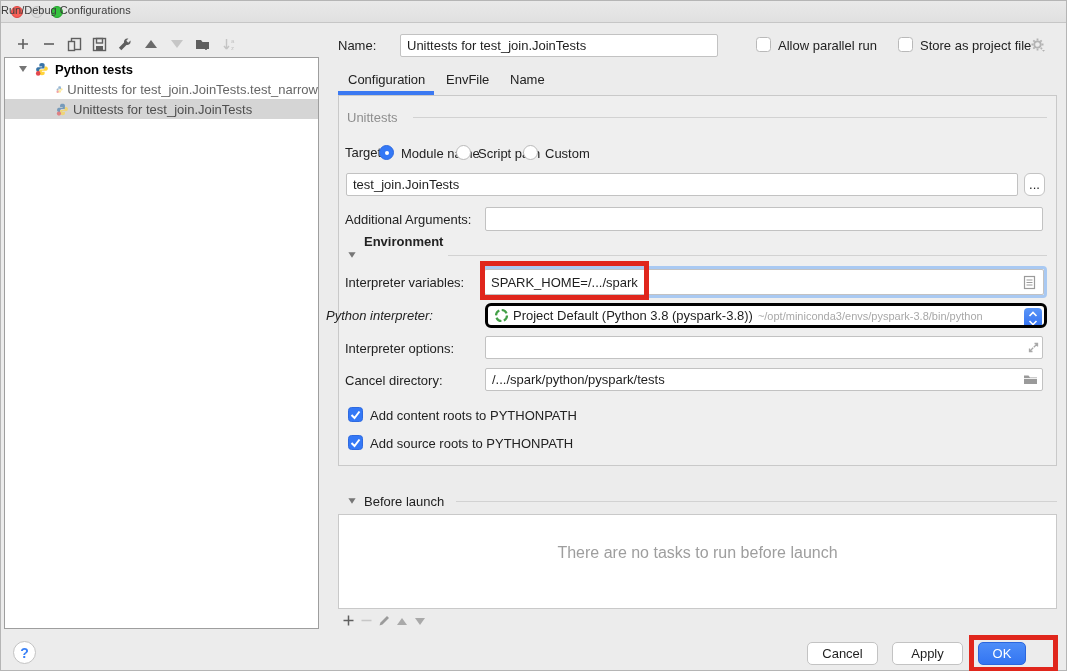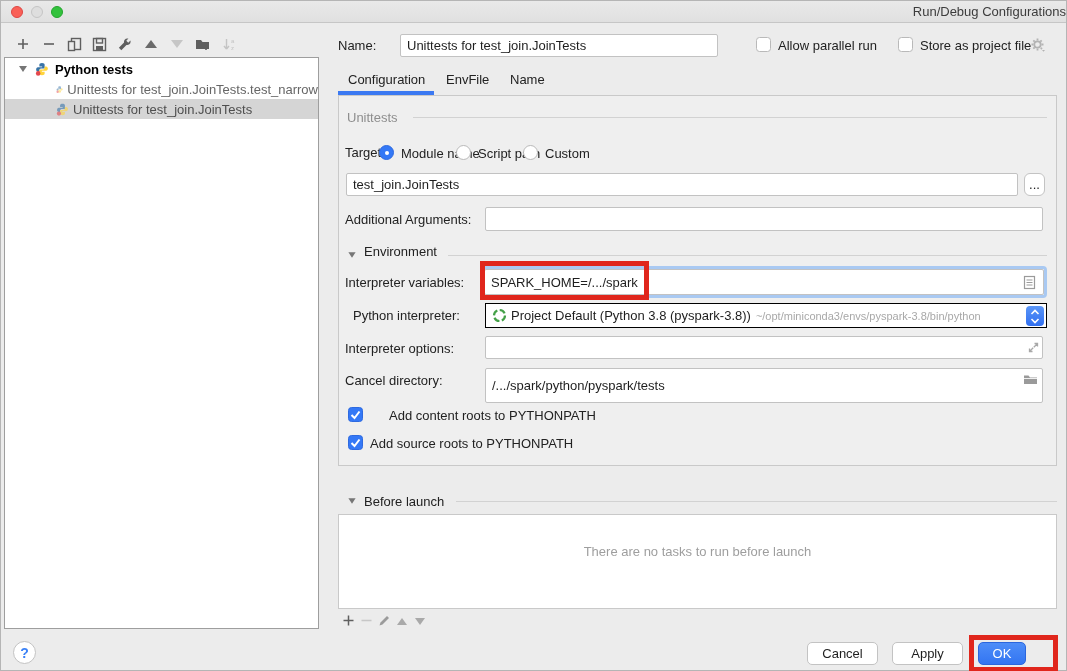--- a/index.html
+++ b/index.html
@@ -3,21 +3,21 @@
 <meta charset="utf-8">
 <style>
   * { margin:0; padding:0; box-sizing:border-box; }
   html,body { width:1067px; height:671px; }
   body { font-family:"Liberation Sans", sans-serif; background:#ececec; position:relative; overflow:hidden; }
   .win { position:absolute; inset:0; background:#ececec; border:1px solid #b5b5b5; }
 
   
   .titlebar { position:absolute; left:0; top:0; width:100%; height:22px; background:linear-gradient(#e9e9e9,#e0e0e0); border-bottom:1px solid #c6c6c6; }
   .tl { position:absolute; top:5px; width:12px; height:12px; border-radius:50%; }
-  .title { position:absolute; top:3px; left:0; width:100%; text-align:right; font-size:13px; color:#3c3c3c; }
+  .title { position:absolute; top:3px; left:0; width:100%; text-align:left; font-size:11px; color:#3c3c3c; }
 
   
   .lbl { position:absolute; font-size:13px; color:#222; white-space:nowrap; }
   .glbl { color:#8e8e8e; }
   .field { position:absolute; background:#fff; border:1px solid #c2c2c2; border-radius:2px; font-size:13px; color:#1e1e1e; display:flex; align-items:center; padding:0 6px; white-space:nowrap; overflow:hidden; }
   .hline { position:absolute; height:1px; background:#d2d2d2; }
   .tri-down { width:0; height:0; border-left:4.5px solid transparent; border-right:4.5px solid transparent; border-top:6px solid #767676; display:inline-block; }
   .tri-right { width:0; height:0; border-top:4.5px solid transparent; border-bottom:4.5px solid transparent; border-left:6px solid #9a9a9a; display:inline-block; }
 
   
@@ -37,32 +37,32 @@
   .radio.on { background:#3478f6; border-color:#2e6ae0; }
   .radio.on::after { content:""; position:absolute; left:4.5px; top:4.5px; width:4px; height:4px; border-radius:50%; background:#fff; }
 
   
   .tab { position:absolute; top:71px; font-size:13px; color:#222; }
   .tabline { position:absolute; left:337px; top:90px; width:96px; height:3.5px; background:#3b79f2; }
 
   
   .panel { position:absolute; left:337px; top:94px; width:719px; height:371px; background:#efefef; border:1px solid #c9c9c9; }
   .taskbox { position:absolute; left:337px; top:513px; width:719px; height:95px; background:#fff; border:1px solid #c9c9c9; }
-  .emptytxt { position:absolute; left:337px; top:543px; width:719px; text-align:center; font-size:13px; color:#9e9e9e; }
+  .emptytxt { position:absolute; left:337px; top:543px; width:719px; text-align:center; font-size:16px; color:#9e9e9e; }
 
   
   .btn { position:absolute; height:23px; background:#fff; border:1px solid #c3c3c3; border-radius:5px; font-size:13px; color:#1e1e1e; display:flex; align-items:center; justify-content:center; }
   .btn-primary { background:linear-gradient(#4d8df8,#3375f2); border:1px solid #2b66dd; color:#fff; }
   .helpbtn { position:absolute; left:12px; top:640px; width:23px; height:23px; border-radius:50%; background:#fff; border:1px solid #c3c3c3; color:#3b82f7; font-size:14px; font-weight:bold; display:flex; align-items:center; justify-content:center; }
 
   
   .redbox { position:absolute; border:5px solid #e0261c; z-index:30; pointer-events:none; }
 
   
-  .combo { position:absolute; background:#fff; border:1px solid #000000; border-radius:0; display:flex; align-items:center; padding:0 4px; white-space:nowrap; overflow:hidden; }
+  .combo { position:absolute; background:#fff; border:3px solid #000000; border-radius:6px; display:flex; align-items:center; padding:0 4px; white-space:nowrap; overflow:hidden; }
   .spinner { position:absolute; right:2px; top:2px; width:18px; height:20px; background:linear-gradient(#5a96f8,#316ff0); border-radius:4px; display:flex; flex-direction:column; align-items:center; justify-content:center; gap:1px; }
   .focusring { position:absolute; border:3px solid #a9c9f2; border-radius:4px; }
   .pathtxt { font-size:11px; color:#a8a8a8; margin-left:5px; }
 </style>
 </head>
 <body>
 
 <div class="win">
 
   <div class="titlebar">
@@ -188,37 +188,37 @@
     <span>test_join.JoinTests</span>
   </div>
   <div class="btn" style="left:1023px; top:172px; width:21px; height:23px; border-radius:6px;">
     <span>...</span>
   </div>
 
   <div class="lbl" style="left:344px; top:211px;">Additional Arguments:</div>
   <div class="field" style="left:484px; top:206px; width:558px; height:24px;"></div>
 
   <span class="tri-down" style="position:absolute; left:347px; top:251px; transform:scale(.9);"></span>
-  <div class="lbl" style="left:363px; top:243px;">Environment</div>
+  <div class="lbl" style="left:363px; top:233px;font-weight:bold;">Environment</div>
   <div class="hline" style="left:447px; top:254px; width:599px;"></div>
 
   <div class="lbl" style="left:344px; top:274px;">Interpreter variables:</div>
   <div class="focusring" style="left:480px; top:265px; width:566px; height:32px;"></div>
   <div class="field" style="left:483px; top:268px; width:560px; height:26px;">
     <span>SPARK_HOME=/.../spark</span>
   </div>
   <div class="icbtn" style="left:1019px; top:272px;">
     <svg width="13" height="15">
         <rect x="1.5" y="1.5" width="10" height="12" fill="#fff" stroke="#9a9a9a" stroke-width="1.2"></rect>
         <path d="M3.5 5h6M3.5 7.5h6M3.5 10h6" stroke="#9a9a9a" stroke-width="1.2"></path>
       </svg>
   </div>
   <div class="redbox" style="left:479px; top:260px; width:169px; height:39px;"></div>
 
-  <div class="lbl" style="left:352px; top:307px;">Python interpreter:</div>
+  <div class="lbl" style="left:325px; top:307px;font-style:italic;">Python interpreter:</div>
   <div class="combo" style="left:484px; top:302px; width:562px; height:25px;">
     <svg width="15" height="15" style="margin:0 4px 0 2px;">
         <circle cx="7.5" cy="7.5" r="5.5" fill="none" stroke="#43a047" stroke-width="2.2" stroke-dasharray="6 2.5"></circle>
       </svg>
     <span style="font-size:13px; color:#1e1e1e;">Project Default (Python 3.8 (pyspark-3.8))</span>
     <span class="pathtxt">~/opt/miniconda3/envs/pyspark-3.8/bin/python</span>
     <div class="spinner">
       <svg width="10" height="7">
           <path d="M1.5 5L5 1.5 8.5 5" fill="none" stroke="#fff" stroke-width="1.6"></path>
         </svg>
@@ -230,36 +230,36 @@
 
   <div class="lbl" style="left:344px; top:340px;">Interpreter options:</div>
   <div class="field" style="left:484px; top:335px; width:558px; height:23px;"></div>
   <div class="icbtn" style="left:1023px; top:337px;">
     <svg width="13" height="13">
         <path d="M7.5 2.5h3v3M10.5 2.5L6.8 6.2M5.5 10.5h-3v-3M2.5 10.5l3.7-3.7" fill="none" stroke="#a8a8a8" stroke-width="1.3"></path>
       </svg>
   </div>
 
   <div class="lbl" style="left:344px; top:372px;">Cancel directory:</div>
-  <div class="field" style="left:484px; top:367px; width:558px; height:35px;">
+  <div class="field" style="left:484px; top:367px; width:558px; height:23px;">
     <span>/.../spark/python/pyspark/tests</span>
   </div>
   <div class="icbtn" style="left:1020px; top:369px;">
     <svg width="15" height="13">
         <path d="M1 2.5h4.5L7 4.5h7V11H1z" fill="#9a9a9a"></path>
         <path d="M1 5.5h13" stroke="#efefef" stroke-width="1"></path>
       </svg>
   </div>
 
   <div class="cb on" style="left:347px; top:406px;">
     <svg width="13" height="13">
         <polyline points="2.5,7 5.5,10 10.5,3.5" fill="none" stroke="#fff" stroke-width="2"></polyline>
       </svg>
   </div>
-  <div class="lbl" style="left:388px; top:407px;">Add content roots to PYTHONPATH</div>
+  <div class="lbl" style="left:369px; top:407px;">Add content roots to PYTHONPATH</div>
   <div class="cb on" style="left:347px; top:434px;">
     <svg width="13" height="13">
         <polyline points="2.5,7 5.5,10 10.5,3.5" fill="none" stroke="#fff" stroke-width="2"></polyline>
       </svg>
   </div>
   <div class="lbl" style="left:369px; top:435px;">Add source roots to PYTHONPATH</div>
 
   <span class="tri-down" style="position:absolute; left:347px; top:497px; transform:scale(.9);"></span>
   <div class="lbl" style="left:363px; top:493px;">Before launch</div>
   <div class="hline" style="left:455px; top:500px; width:601px;"></div>

